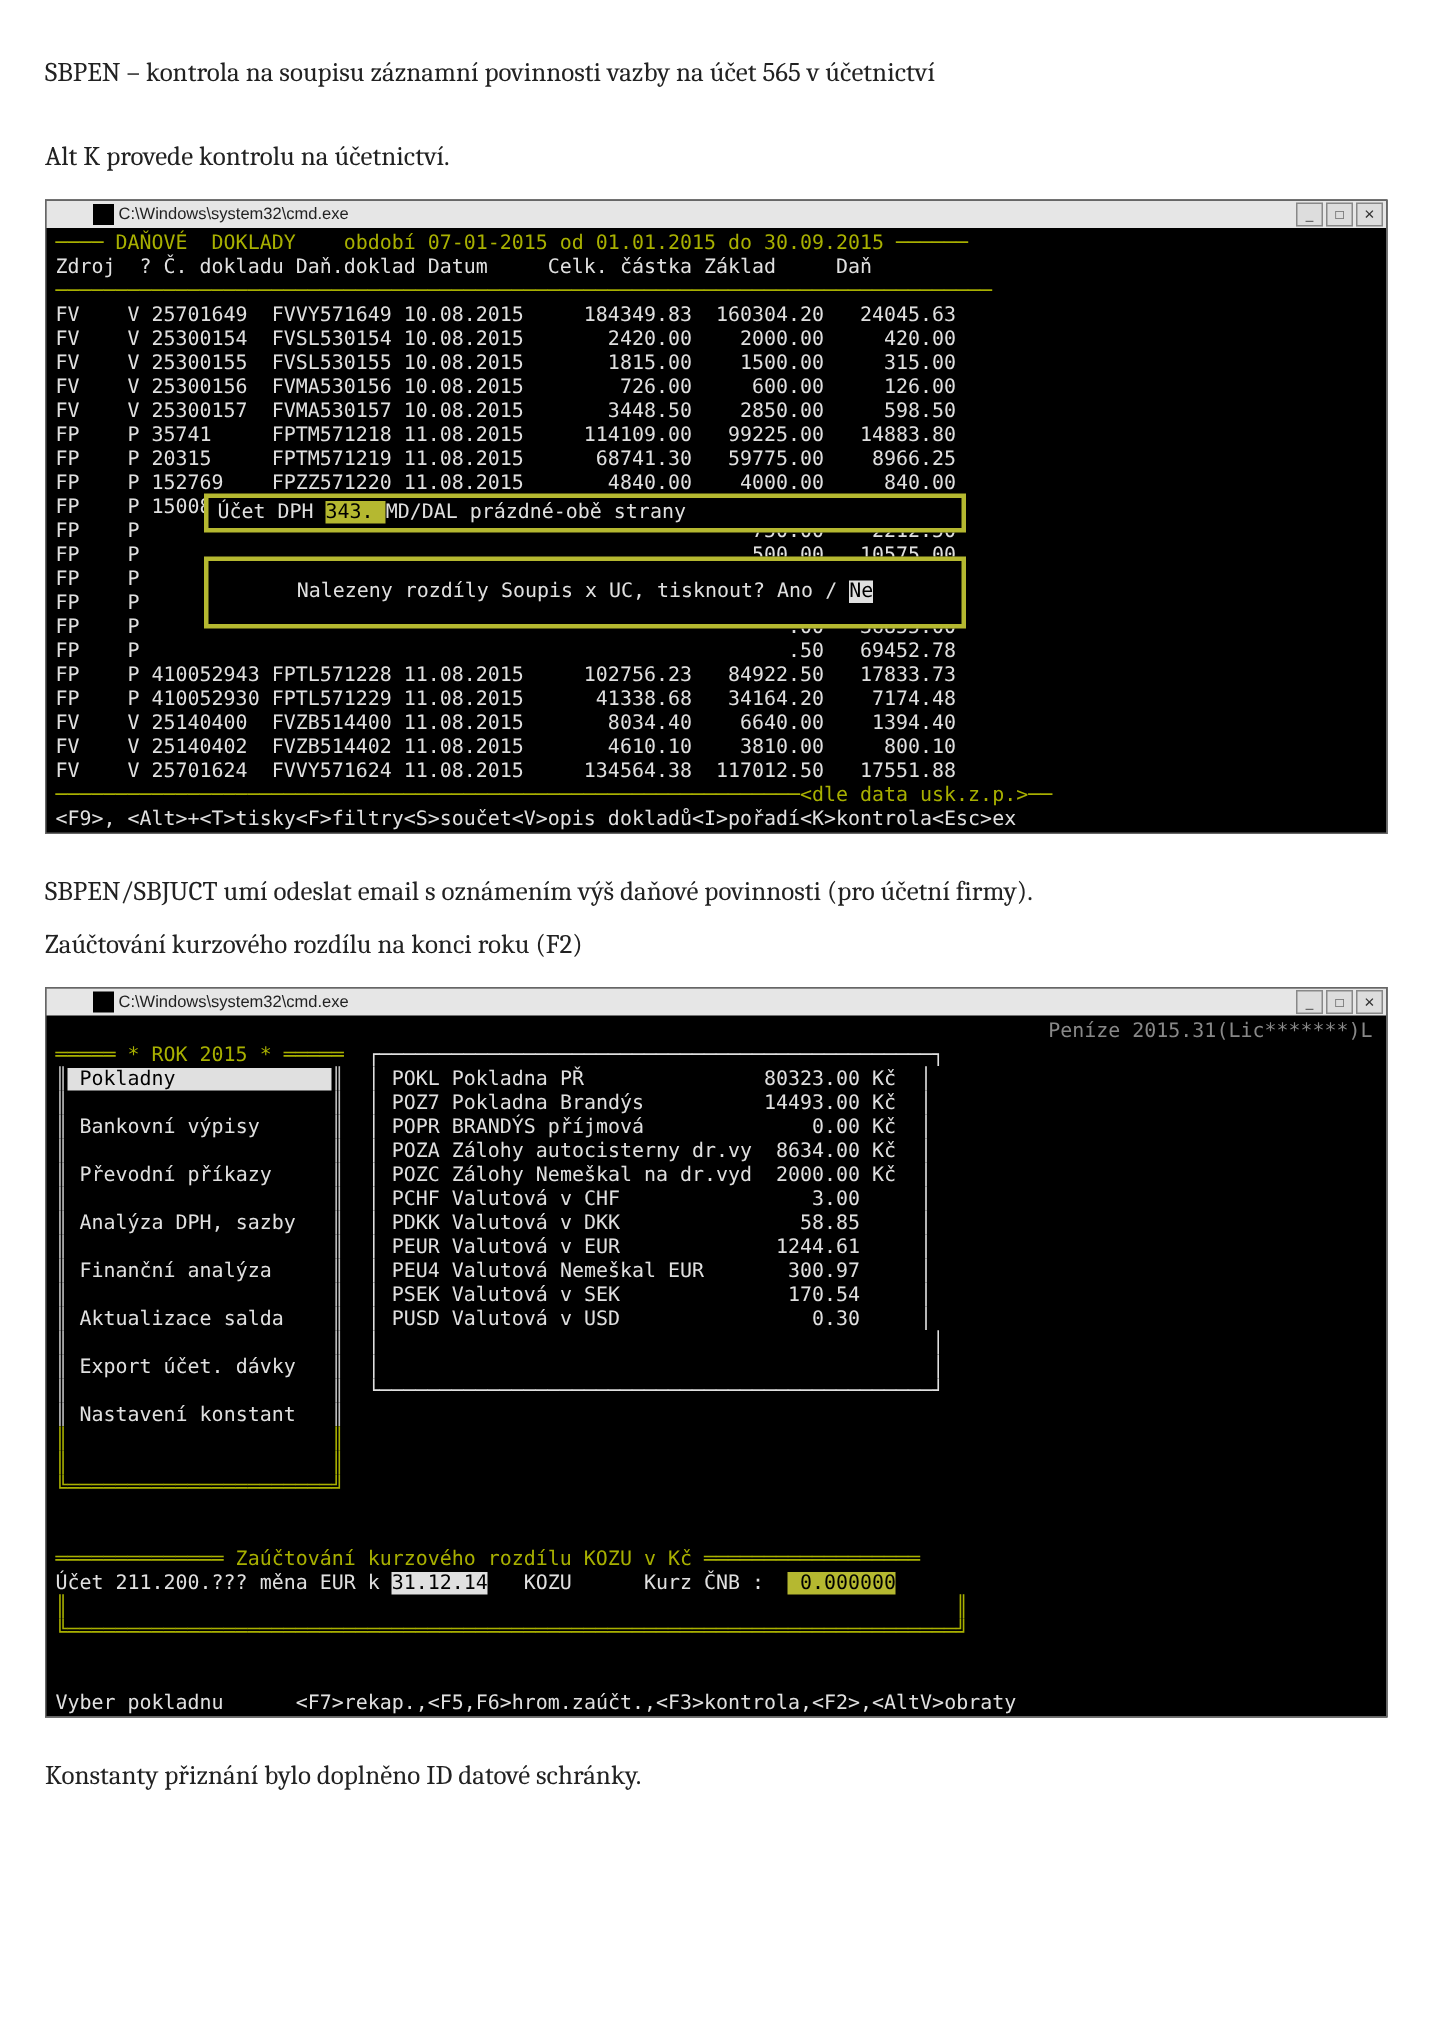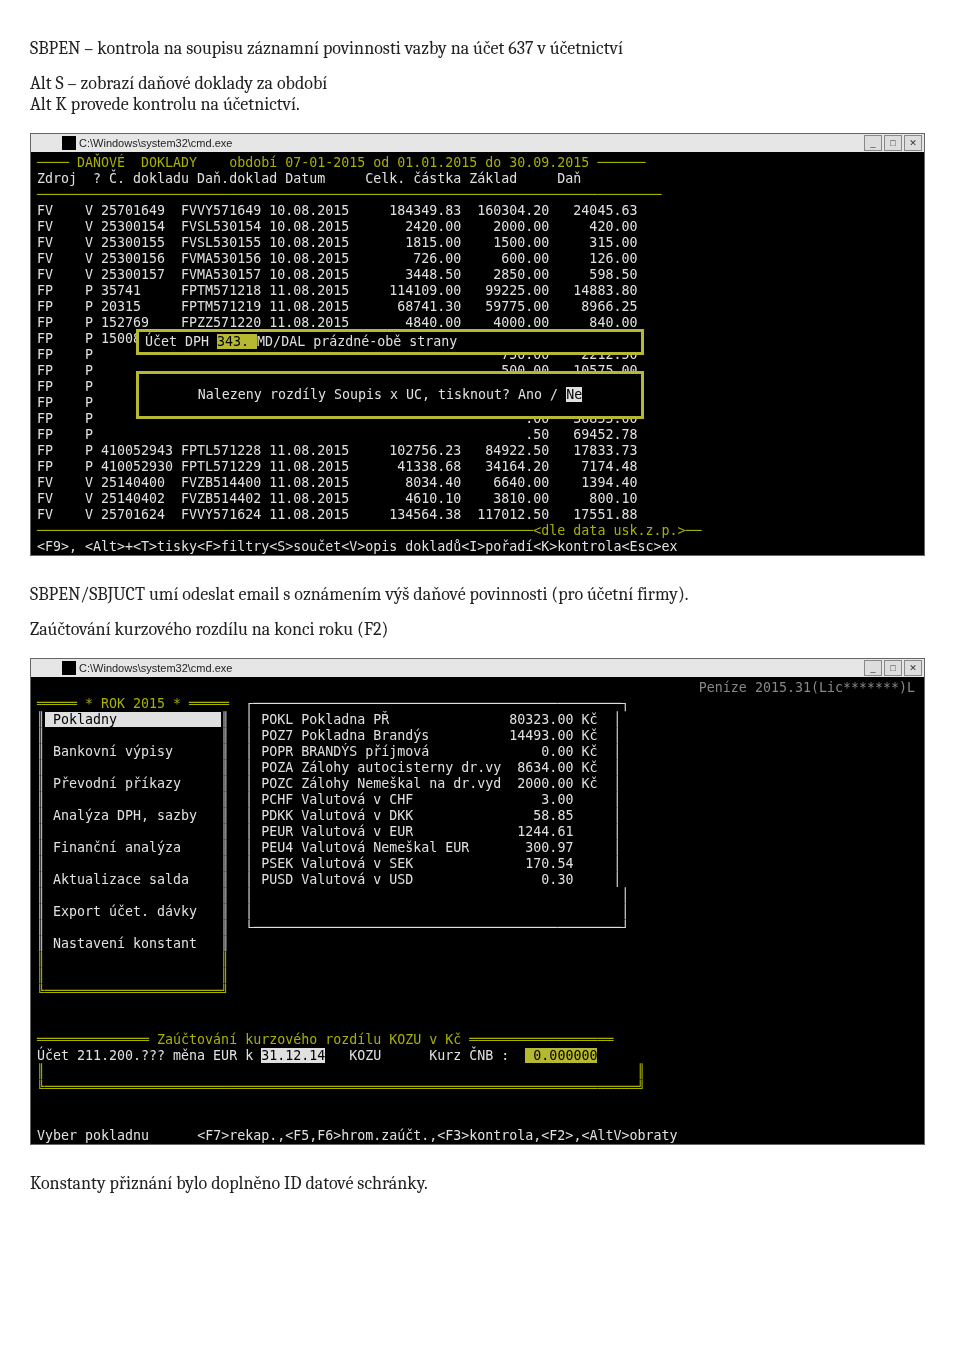--- a/index.html
+++ b/index.html
@@ -20,23 +20,23 @@
   .ylne{background:#b5b830;color:#000;}
   .tr td{padding:0;font-family:Consolas,Menlo,monospace;font-size:13.3px;color:#e0e0e0;margin-left:38px;}
   table.tabx{border-collapse:collapse;}
 </style>
 </head>
 <body>
 
 
 
 
-<div class="para">SBPEN – kontrola na soupisu záznamní povinnosti vazby na účet 637 v účetnictví</div>
+<div class="para">SBPEN – kontrola na soupisu záznamní povinnosti vazby na účet 565 v účetnictví</div>
 <div class="para">
-  <span>Alt S – zobrazí daňové doklady za období</span><br>
+  <br>
   <span>Alt K provede kontrolu na účetnictví.</span>
 </div>
 
 
 <div class="console">
   <div class="titlebar">
     <div style="display:flex;align-items:center;">
         <span class="ticon"></span>
     <span class="path">C:\Windows\system32\cmd.exe</span>
       </div>

